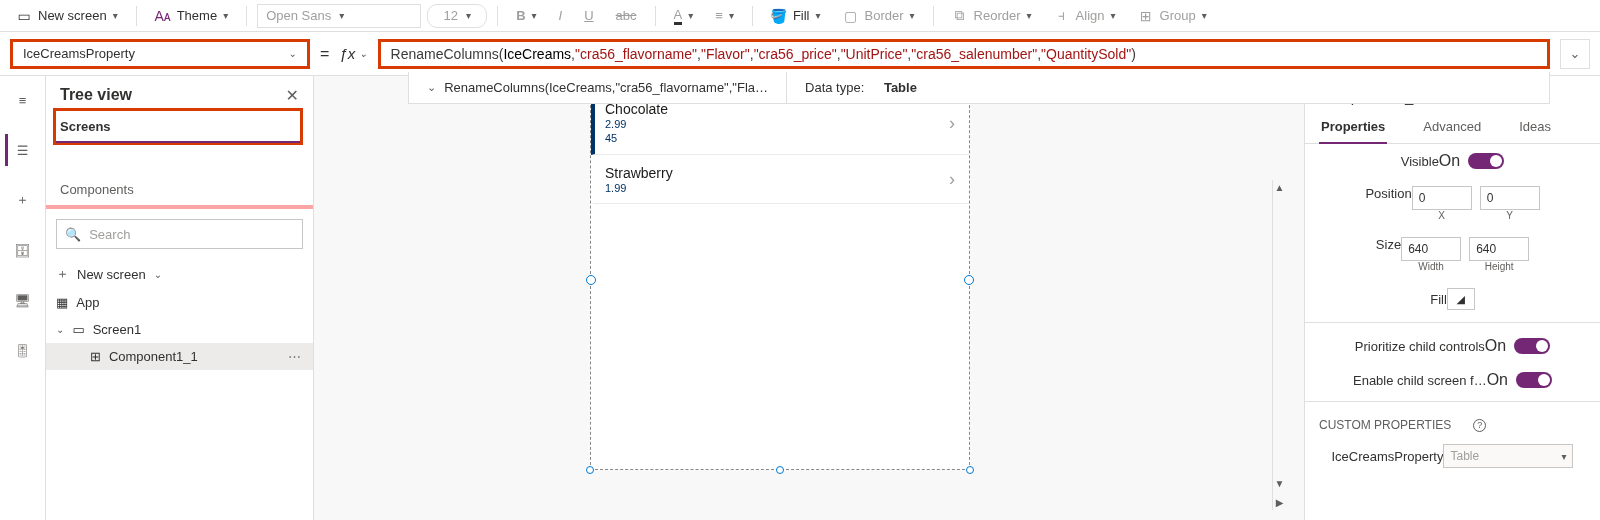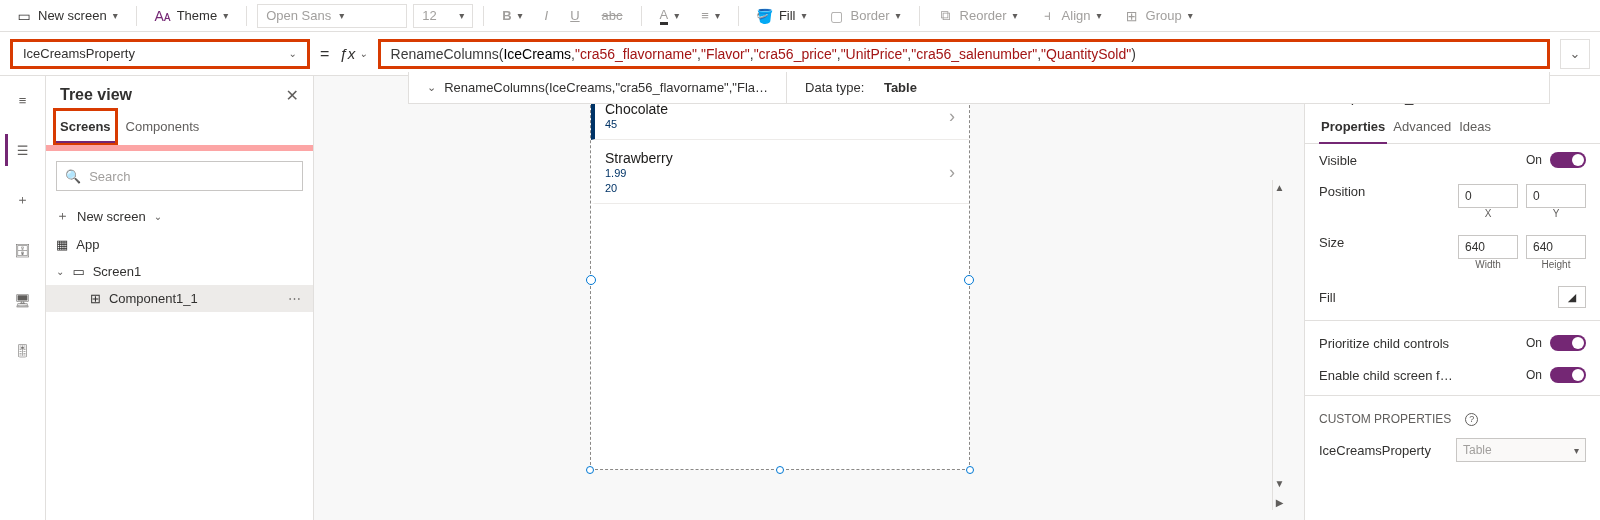--- a/index.html
+++ b/index.html
@@ -4,21 +4,21 @@
 <style>
   * { box-sizing: border-box; margin: 0; padding: 0; font-family: "Segoe UI", sans-serif; }
   body { width: 1600px; height: 520px; background: #fff; color: #323130; font-size: 13px; overflow: hidden; }
 
   
   .ribbon { height: 32px; display: flex; align-items: center; border-bottom: 1px solid #e1dfdd; padding: 0 8px; gap: 6px; }
   .rbtn { display: flex; align-items: center; gap: 6px; padding: 4px 8px; color: #323130; cursor: pointer; }
   .rbtn.dim { color: #a19f9d; }
   .rsep { width: 1px; height: 20px; background: #e1dfdd; margin: 0 4px; }
   .rselect { border: 1px solid #e1dfdd; height: 24px; padding: 0 8px; display: flex; align-items: center; gap: 8px; color: #a19f9d; background: #fff; }
-  .rselect.small { width: 60px; justify-content: space-between; }
+  .rselect.small { width: 60px; justify-content: center; border-radius: 10px; }
   .chev { font-size: 10px; color: #605e5c; }
   .ico { width: 16px; height: 16px; display: inline-flex; align-items: center; justify-content: center; font-size: 14px; }
 
   
   .fxrow { height: 44px; display: flex; align-items: center; gap: 10px; padding: 6px 10px; border-bottom: 1px solid #e1dfdd; position: relative; }
   .propdd { width: 300px; height: 30px; border: 3px solid #d83b01; display: flex; align-items: center; justify-content: space-between; padding: 0 10px; background: #fff; }
   .eq { font-size: 16px; color: #323130; }
   .fxlabel { font-style: italic; font-family: "Segoe UI", serif; font-size: 15px; color: #323130; display:flex; align-items:center; gap:4px;}
   .fxbox { flex: 1; height: 30px; border: 3px solid #d83b01; display: flex; align-items: center; padding: 0 10px; font-family: Consolas, monospace; font-size: 14px; background: #fff; position: relative; }
   .fx-fn { color: #3b3b3b; }
@@ -33,21 +33,21 @@
 
   
   .main { display:flex; height: calc(520px - 32px - 44px); }
   .rail { width:46px; border-right:1px solid #e1dfdd; display:flex; flex-direction:column; align-items:center; padding-top:8px; gap:18px; }
   .rail .railbtn { width:32px; height:32px; display:flex; align-items:center; justify-content:center; color:#605e5c; cursor:pointer; }
   .rail .railbtn.active { border-left:3px solid #742774; margin-left:-3px; }
 
   .treepane { width:268px; border-right:1px solid #e1dfdd; display:flex; flex-direction:column; }
   .treehdr { display:flex; align-items:flex-start; justify-content:space-between; padding:10px 14px 6px; }
   .treehdr h3 { font-size:16px; font-weight:600; }
-  .tabs { display:flex; gap:4px; padding:0 10px; border-bottom:6px solid #fca5a5; }
+  .tabs { display:flex; gap:29px; padding:0 10px; border-bottom:4px solid #fca5a5;flex-direction:column; }
   .tab { padding:8px 4px; cursor:pointer; color:#605e5c; position:relative; }
   .tab.active { color:#323130; font-weight:600; }
   .tab.active::after { content:""; position:absolute; left:0; right:0; bottom:-1px; height:2px; background:#742774; }
   .tabbox { border:3px solid #d83b01; margin:-3px 0 0 -3px; padding:0; }
   .searchbox { margin:10px; height:30px; border:1px solid #c8c6c4; display:flex; align-items:center; gap:8px; padding:0 8px; color:#605e5c; }
   .treeitem { display:flex; align-items:center; gap:8px; padding:6px 10px; cursor:pointer; }
   .treeitem.sel { background:#edebe9; }
   .indent1 { padding-left:24px; }
   .indent2 { padding-left:44px; }
   .moredots { margin-left:auto; color:#605e5c; letter-spacing:2px; }
@@ -68,53 +68,53 @@
   .listitem .licol { flex:1; }
   .listitem .title { font-size:14px; color:#1b1a19; }
   .listitem .sub { font-size:11px; color:#003366; line-height:1.3; }
   .listitem .arrow { color:#a19f9d; font-size:18px; align-self:center; }
 
   .scrolltrack { position:absolute; right:18px; top:104px; bottom:10px; width:14px; border-left:1px solid #e1dfdd; display:flex; flex-direction:column; align-items:center; }
   .scrolltrack .sar { font-size:10px; color:#605e5c; padding:2px 0; }
 
   .proppane { width:296px; border-left:1px solid #e1dfdd; display:flex; flex-direction:column; }
   .proppane h4 { font-size:15px; font-weight:400; padding:12px 14px 6px; }
-  .ptabs { display:flex; gap:4px; padding:0 14px; border-bottom:1px solid #e1dfdd; }
+  .ptabs { display:flex; gap:34px; padding:0 14px; border-bottom:1px solid #e1dfdd; }
   .ptab { padding:8px 2px; cursor:pointer; color:#605e5c; font-size:13px; }
   .ptab.active { color:#323130; font-weight:600; border-bottom:2px solid #742774; margin-bottom:-1px; }
-  .prow { display:flex; align-items:center; justify-content:space-between; padding:8px 14px; }
+  .prow { display:flex; align-items:center; justify-content:center; padding:8px 14px; }
   .prow .lab { font-size:13px; }
   .toggle { width:36px; height:16px; background:#742774; border-radius:10px; position:relative; }
   .toggle::after { content:""; position:absolute; right:2px; top:2px; width:12px; height:12px; background:#fff; border-radius:50%; }
-  .onlab { font-size:12px; margin-right:8px; color:#323130; }
+  .onlab { font-size:16px; margin-right:8px; color:#323130; }
   .dualin { display:flex; gap:8px; }
   .numin { width:60px; height:24px; border:1px solid #c8c6c4; padding:0 6px; font-size:12px; background:#fff; display:flex; align-items:center; }
   .sublab { font-size:10px; color:#605e5c; text-align:center; }
   .section { border-top:1px solid #e1dfdd; margin-top:4px; padding-top:6px; }
   .fillsw { width:28px; height:22px; border:1px solid #c8c6c4; background:#fff; display:flex; align-items:center; justify-content:center; }
-  .custhdr { font-size:12px; color:#605e5c; padding:10px 14px 4px; display:flex; align-items:center; gap:14px; }
+  .custhdr { font-size:12px; color:#605e5c; padding:10px 14px 4px; display:flex; align-items:center; gap:22px; }
   .dropin { flex:1; max-width:130px; height:24px; border:1px solid #c8c6c4; background:#faf9f8; color:#a19f9d; display:flex; align-items:center; justify-content:space-between; padding:0 6px; font-size:12px; }
 </style>
 </head>
 <body>
 
 <div class="ribbon">
   <div class="rbtn">
     <span class="ico">▭</span>
     <span>New screen</span>
     <span class="chev">▾</span>
   </div>
   <div class="rsep"></div>
   <div class="rbtn">
     <span class="ico" style="color:#742774">Aᴀ</span>
     <span>Theme</span>
     <span class="chev">▾</span>
   </div>
   <div class="rsep"></div>
-  <div class="rselect" style="width:150px">
+  <div class="rselect" style="width:164px">
     <span>Open Sans</span>
     <span class="chev">▾</span>
   </div>
   <div class="rselect small">
     <span>12</span>
     <span class="chev">▾</span>
   </div>
   <div class="rsep"></div>
   <div class="rbtn dim">
       <b>B</b>
@@ -272,29 +272,29 @@
       <div class="handle-t"></div>
       <div class="handle-b"></div>
       <div class="handle-tl"></div>
       <div class="handle-tr"></div>
       <div class="handle-bl"></div>
       <div class="handle-br"></div>
 
       <div class="listitem first">
         <div class="licol">
           <div class="title">Chocolate</div>
+          <div class="sub">2.99</div>
           <div class="sub">45</div>
         </div>
         <div class="arrow">›</div>
       </div>
       <div class="listitem">
         <div class="licol">
           <div class="title">Strawberry</div>
           <div class="sub">1.99</div>
-          <div class="sub">20</div>
         </div>
         <div class="arrow">›</div>
       </div>
     </div>
     <div class="scrolltrack">
       <div class="sar">▲</div>
       <div style="flex:1"></div>
       <div class="sar">▼</div>
       <div class="sar" style="margin-top:4px">▶</div>
     </div>

